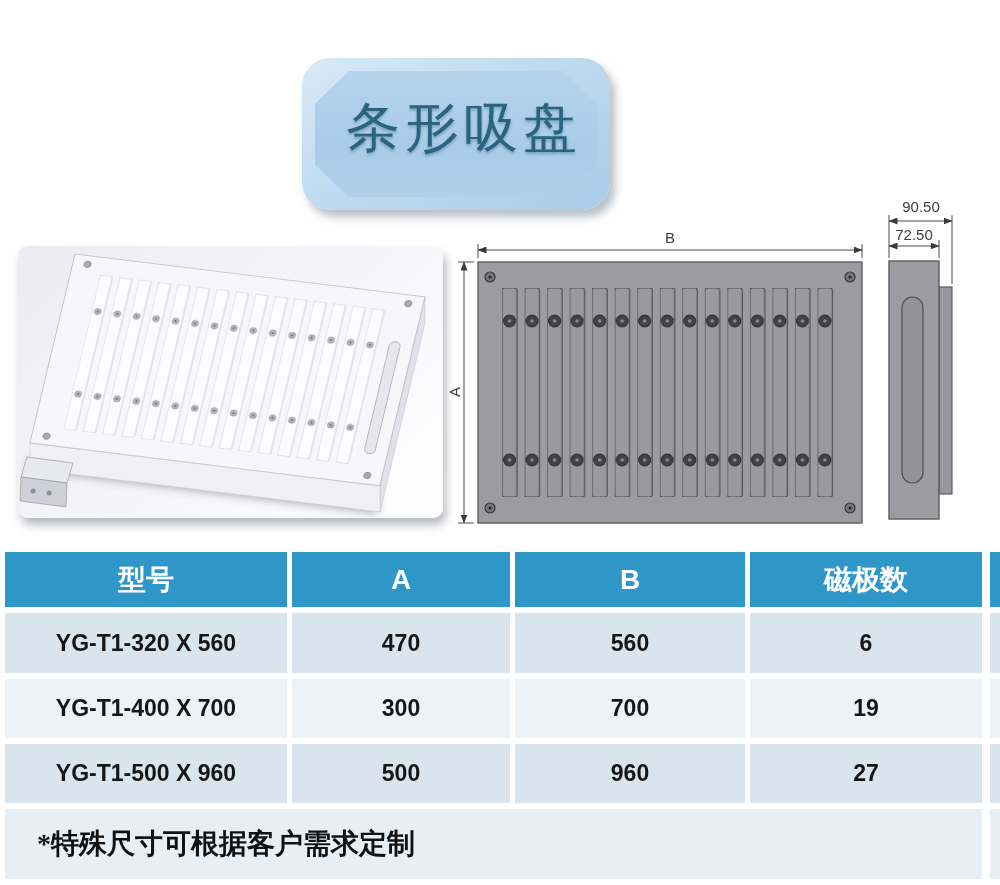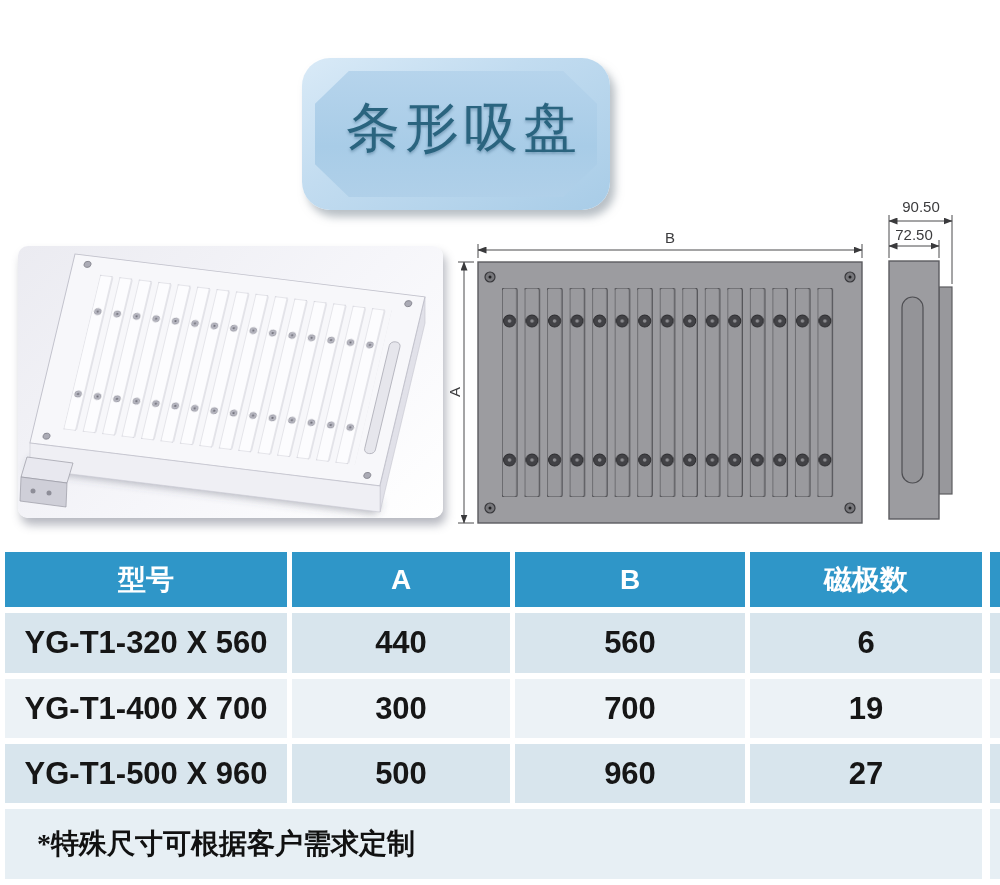--- a/index.html
+++ b/index.html
@@ -28,21 +28,21 @@
   
   .drawing-svg { position:absolute; left:440px; top:190px; }
   .dim-text { font-size:15px; fill:#3c3c3e; font-family:"Liberation Sans",sans-serif; }
 
   
   .spec-table { position:absolute; left:5px; top:552px; width:792px;
            display:grid; grid-template-columns:282px 218px 230px 232px;
            grid-template-rows:55px 60px 59px 59px 70px; gap:6px 5px; }
   .cell { display:flex; align-items:center; justify-content:center; }
   .th { background:#2f96c8; color:#ffffff; font-size:28px; font-weight:bold; }
-  .td { font-size:31px; font-weight:bold; color:#161616; letter-spacing:0px; }
+  .td { font-size:23px; font-weight:bold; color:#161616; letter-spacing:0px; }
   .row-dark { background:#d8e5ed; }
   .row-light { background:#ecf2f6; }
   .note-row { grid-column:1 / -1; background:#e7eff4; justify-content:flex-start;
            padding-left:32px; font-family:"Liberation Serif", serif;
            font-size:28px; font-weight:bold; color:#111111; }
 
   
   .edge-strip { position:absolute; right:0; top:552px; width:10px; }
   .edge-strip > div { width:10px; }
   .es-h  { height:55px; background:#2f96c8; margin-bottom:6px; }
@@ -162,21 +162,21 @@
   </g>
 </svg>
 
 <div class="spec-table">
   <div class="cell th">型号</div>
   <div class="cell th">A</div>
   <div class="cell th">B</div>
   <div class="cell th">磁极数</div>
 
   <div class="cell td row-dark">YG-T1-320 X 560</div>
-  <div class="cell td row-dark">440</div>
+  <div class="cell td row-dark">470</div>
   <div class="cell td row-dark">560</div>
   <div class="cell td row-dark">6</div>
 
   <div class="cell td row-light">YG-T1-400 X 700</div>
   <div class="cell td row-light">300</div>
   <div class="cell td row-light">700</div>
   <div class="cell td row-light">19</div>
 
   <div class="cell td row-dark">YG-T1-500 X 960</div>
   <div class="cell td row-dark">500</div>

